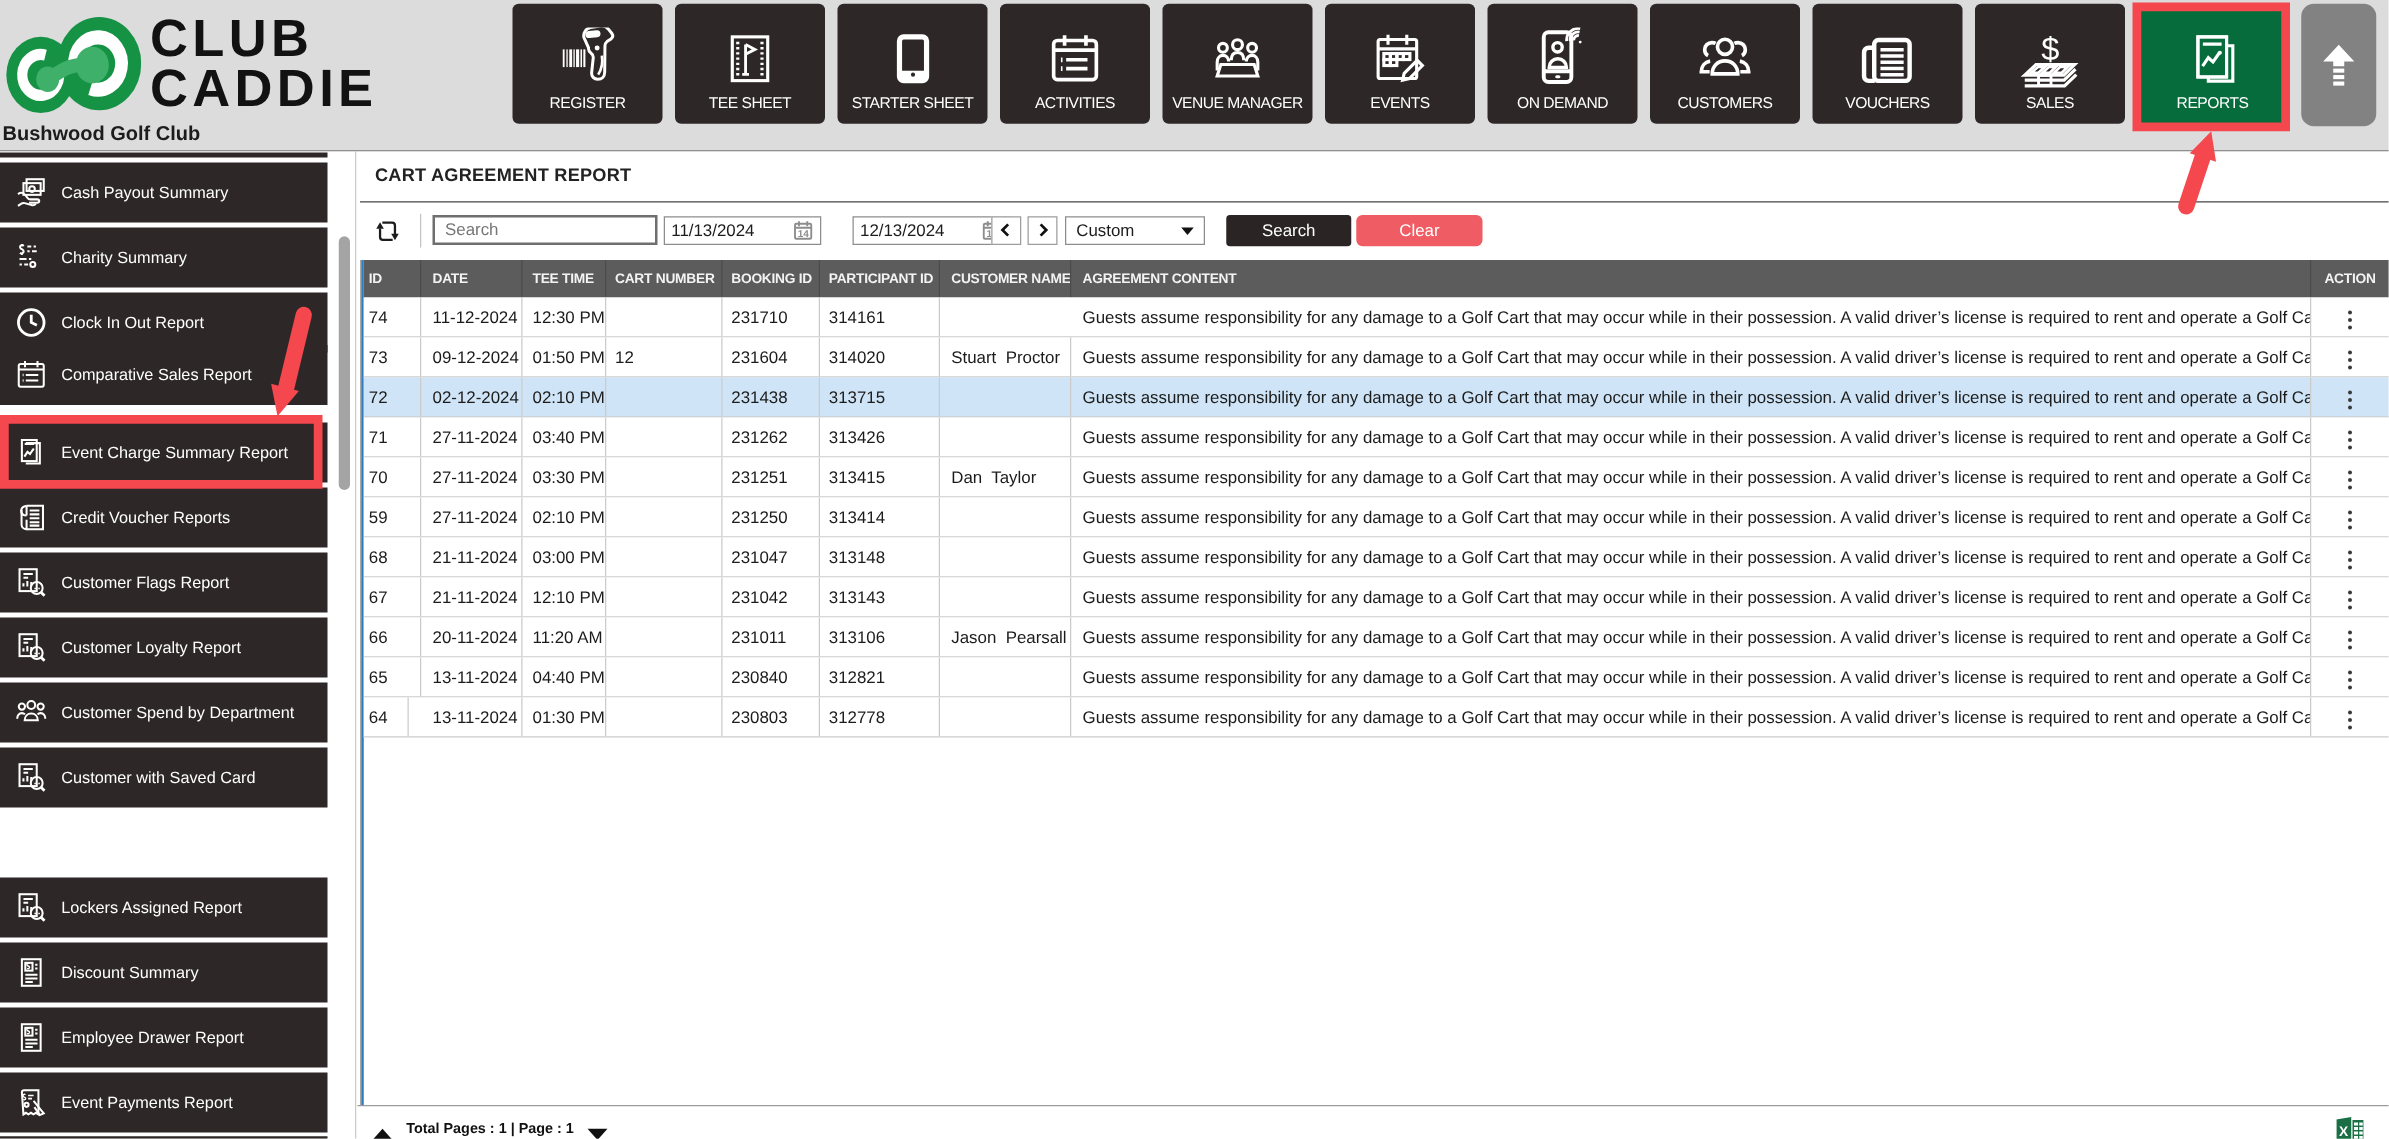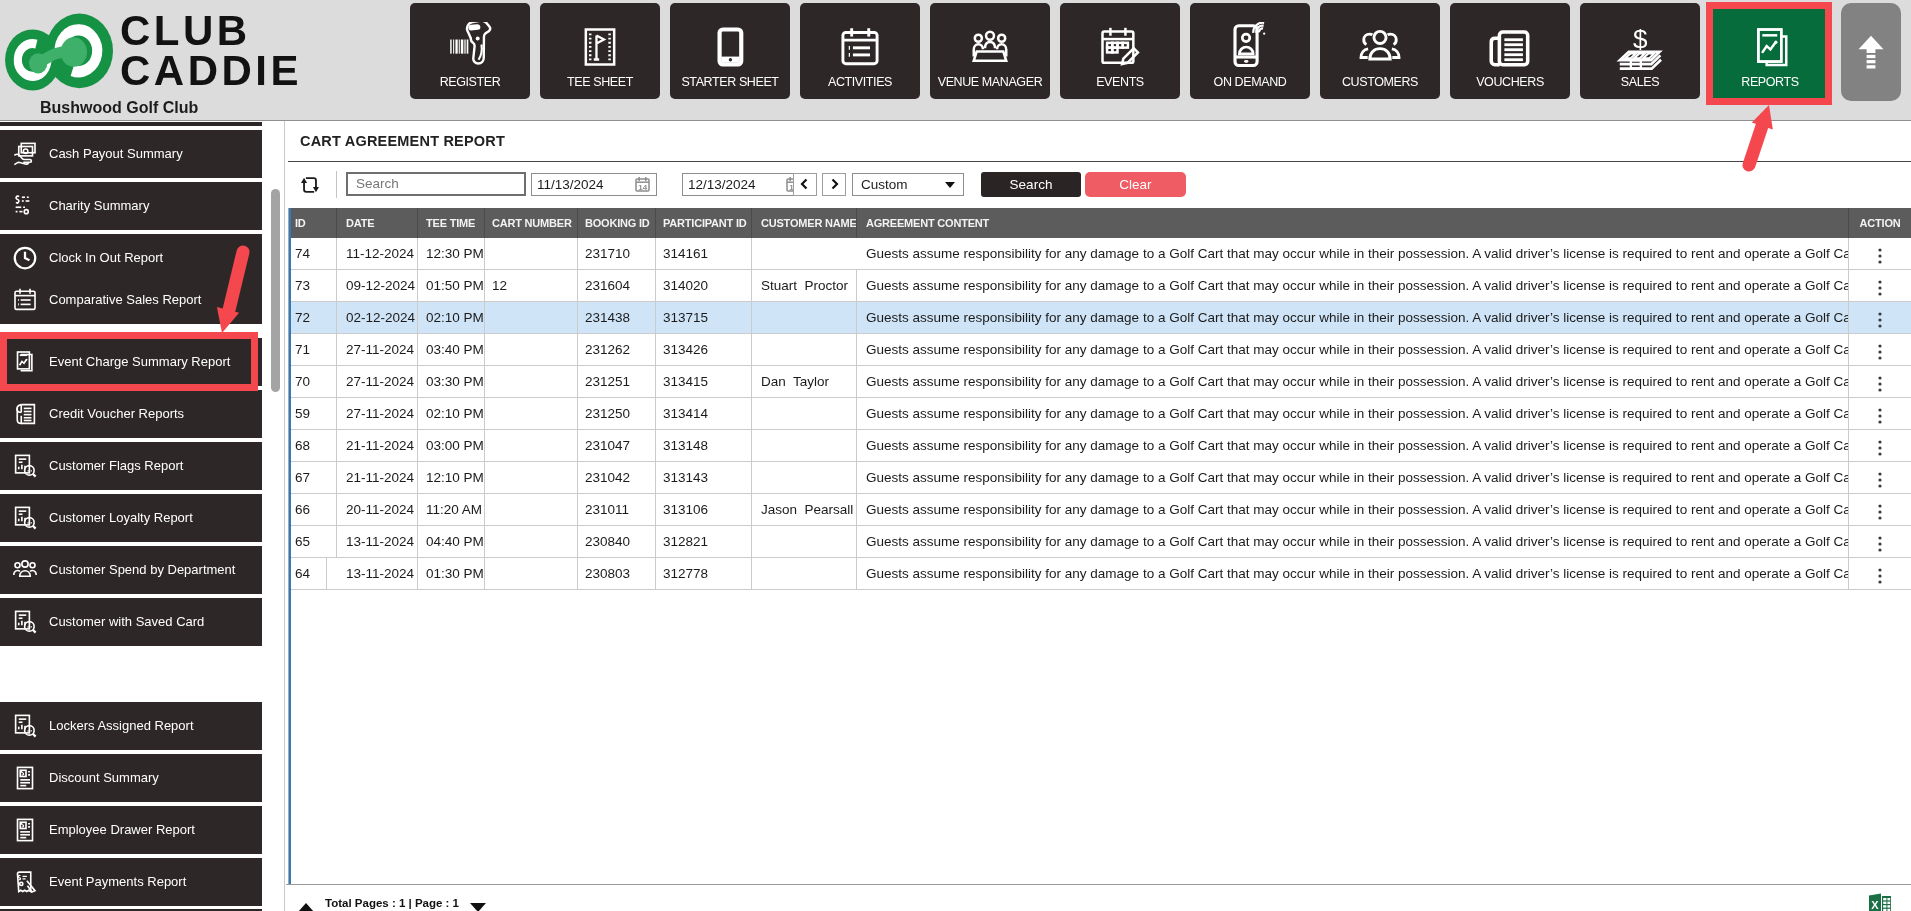--- a/index.html
+++ b/index.html
@@ -27,21 +27,21 @@
 <div class="abs" style="left:1px;top:0px;width:112px;height:95px;"><svg width="112" height="95" viewBox="0 0 110 84" preserveAspectRatio="none" fill="none">
 <circle cx="31" cy="53" r="27" fill="#169245"></circle>
 <circle cx="77" cy="45" r="33" fill="#169245"></circle>
 <path d="M 34.75,38.99 A 14.5,14.5 0 1 0 44.63,48.04" stroke="#fff" stroke-width="8"></path>
 <path d="M 70.0,62.4 A 18.5,18.5 0 1 0 57.6,46.6" stroke="#fff" stroke-width="10"></path>
 <circle cx="36.5" cy="56" r="9" fill="#3fb06a"></circle>
 <circle cx="71.5" cy="46" r="13" fill="#3fb06a"></circle>
 <path d="M37,56 C50,48 56,45 70,46" stroke="#3fb06a" stroke-width="10" stroke-linecap="round"></path>
 </svg></div>
 <div class="abs" style="left:120px;top:11px;font-weight:bold;font-size:42px;line-height:40px;letter-spacing:3.5px;color:#121212;">CLUB<br>CADDIE</div>
-<div class="abs" style="left:2px;top:99px;font-weight:bold;font-size:16px;color:#1c1c1c;margin-left:38px;">Bushwood Golf Club</div>
+<div class="abs" style="left:2px;top:99px;font-weight:bold;font-size:16px;color:#1c1c1c;">Bushwood Golf Club</div>
 <div class="abs navbtn" style="left:410px;">
 <div class="navicon"><svg width="50" height="50" viewBox="0 0 24 24" fill="none">
           <g transform="translate(0,-2.4)">
             <g fill="#fff">
               <rect x="2.5" y="10.8" width="0.7" height="6.8"></rect>
               <rect x="3.9" y="10.8" width="0.5" height="6.8"></rect>
               <rect x="5.0" y="10.8" width="1.1" height="6.8"></rect>
               <rect x="6.6" y="10.8" width="0.5" height="6.8"></rect>
               <rect x="7.6" y="10.8" width="1.2" height="6.8"></rect>
               <rect x="9.3" y="10.8" width="0.6" height="6.8"></rect>

